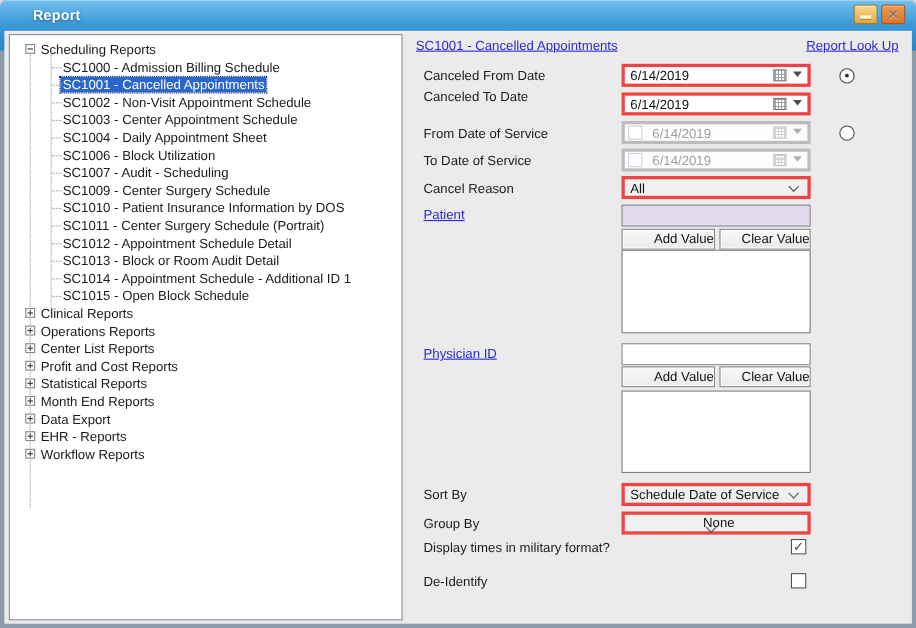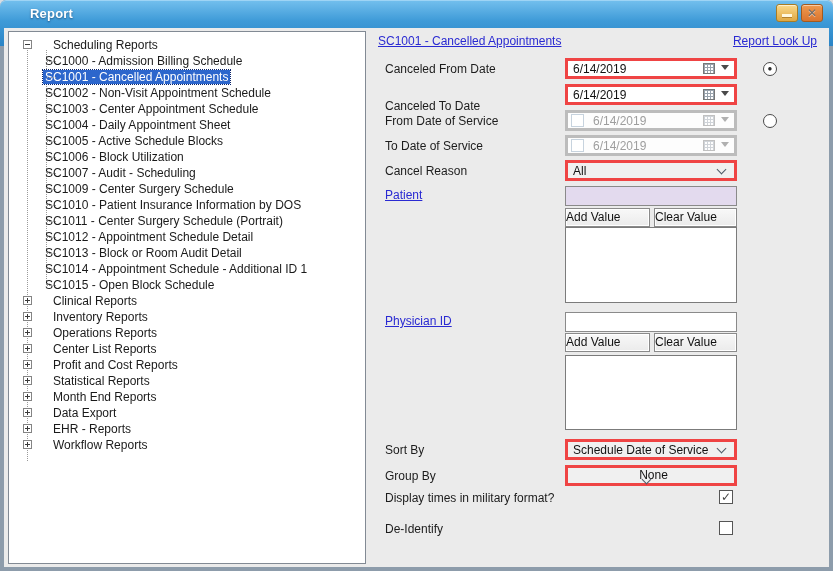--- a/index.html
+++ b/index.html
@@ -55,22 +55,22 @@
   .trunk-main { left:18px; top:13px; height:416px; }
   .trunk-children { left:37px; top:18px; height:235px; }
   .tree-row { position:relative; height:16px; line-height:16px; white-space:nowrap; }
   .tree-row .label { vertical-align:top; }
   .expander {
     position:absolute; left:14px; top:3px; width:9px; height:9px;
     background:#fff; border:1px solid #848484;
   }
   .expander::before { content:""; position:absolute; left:1px; top:3px; width:5px; height:1px; background:#3a3a3a; }
   .expander.plus::after { content:""; position:absolute; left:3px; top:1px; width:1px; height:5px; background:#3a3a3a; }
-  .row-root, .row-cat { padding-left:44px; }
-  .row-report { padding-left:36px; }
+  .row-root, .row-cat { padding-left:28px; }
+  .row-report { padding-left:48px; }
   .row-report::before {
     content:""; position:absolute; left:38px; top:8px; width:9px;
     border-top:1px dotted #9a9a9a;
   }
   .row-report .label.selected {
     background:var(--selection_bg,#2c66cc); color:#fff;
     outline:1px dotted #0a246a; padding:0 2px; margin-left:-2px;
   }
   
   .panel { position:absolute; left:364px; top:0; right:0; bottom:0; font-size:12px; color:#1c1c1c; }
@@ -109,21 +109,21 @@
   }
   .text-input {
     position:absolute; left:197px; width:172px; height:20px;
     border:1px solid #8a8a8a; background:#fff; font-size:12px; padding:0 4px;
     font-family:inherit;
   }
   .text-input.patient { background:var(--patient_field_bg,#e3daee); }
   .btn {
     position:absolute; height:19px; background:linear-gradient(#f8f8f8,#ebebeb);
     border:1px solid #8a8a8a; box-shadow:inset 0 0 0 1px #fff;
-    text-align:left; font-size:12px; line-height:17px; color:#111; cursor:default;
+    text-align:right; font-size:12px; line-height:17px; color:#111; cursor:default;
   }
   .listbox { position:absolute; left:197px; width:172px; background:#fff; border:1px solid #7b7b7b; }
   .radio {
     position:absolute; left:395px; width:14px; height:14px; border-radius:50%;
     border:1px solid #4a4a4a; background:#fff;
     display:flex; align-items:center; justify-content:center;
     font-size:8px; line-height:8px; color:#2b2b2b;
   }
   .checkbox {
     position:absolute; left:351px; width:14px; height:14px;
@@ -173,23 +173,20 @@
           </div>
 
           <div class="tree-row row-report">
             <span class="label">SC1003 - Center Appointment Schedule</span>
           </div>
 
           <div class="tree-row row-report">
             <span class="label">SC1004 - Daily Appointment Sheet</span>
           </div>
 
-          <div class="tree-row row-report">
-            <span class="label">SC1005 - Active Schedule Blocks</span>
-          </div>
 
           <div class="tree-row row-report">
             <span class="label">SC1006 - Block Utilization</span>
           </div>
 
           <div class="tree-row row-report">
             <span class="label">SC1007 - Audit - Scheduling</span>
           </div>
 
           <div class="tree-row row-report">
@@ -222,24 +219,20 @@
         </div>
 
       <div>
 
           <div class="tree-row row-cat">
             <span class="expander plus"></span>
             <span class="label">Clinical Reports</span>
           </div>
 
 
-          <div class="tree-row row-cat">
-            <span class="expander plus"></span>
-            <span class="label">Inventory Reports</span>
-          </div>
 
           <div class="tree-row row-cat">
             <span class="expander plus"></span>
             <span class="label">Operations Reports</span>
           </div>
 
           <div class="tree-row row-cat">
             <span class="expander plus"></span>
             <span class="label">Center List Reports</span>
           </div>
@@ -282,21 +275,21 @@
       <a class="link hdr-lookup">Report Look Up</a>
 
       <div class="flabel" style="top:34px;">Canceled From Date</div>
       <div class="field" style="top:30px;">
         <span class="txt">6/14/2019</span>
         <span class="cal-icon"></span>
         <span class="dd-arrow"></span>
       </div>
       <div class="radio" style="top:34px;">●</div>
 
-      <div class="flabel" style="top:71px;">Canceled To Date</div>
+      <div class="flabel" style="top:53px;">Canceled To Date</div>
       <div class="field" style="top:56px;">
         <span class="txt">6/14/2019</span>
         <span class="cal-icon"></span>
         <span class="dd-arrow"></span>
       </div>
 
       <div class="flabel" style="top:86px;">From Date of Service</div>
       <div class="field disabled" style="top:82px;">
         <span class="inner-cb"></span>
         <span class="txt">6/14/2019</span>

